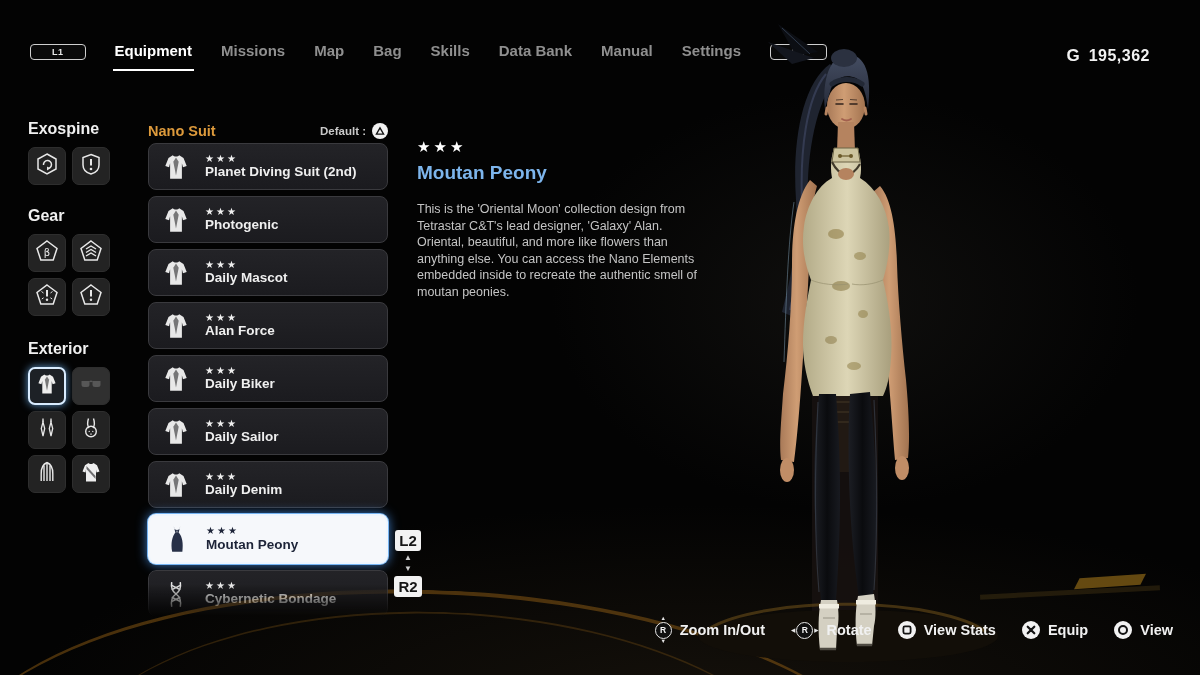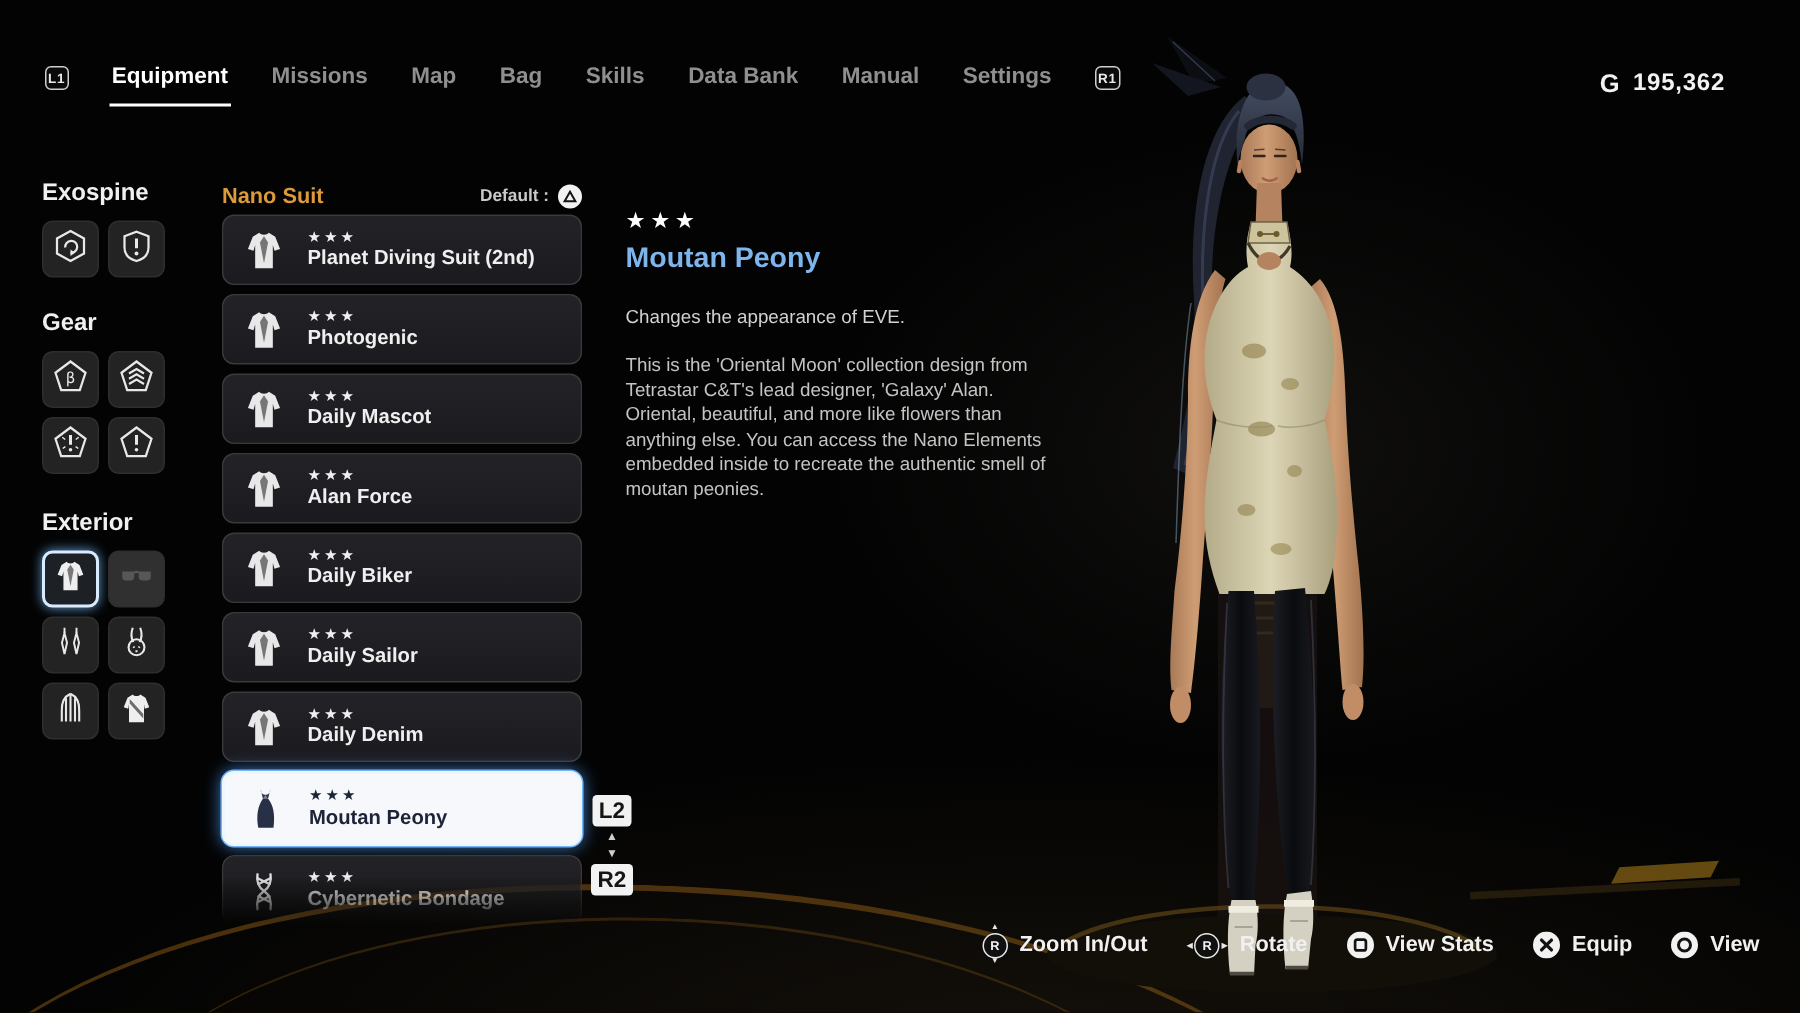--- a/index.html
+++ b/index.html
@@ -16,21 +16,21 @@
   .floor-arc{position:absolute;border-radius:50%;pointer-events:none;}
   .arc1{left:-60px;top:590px;width:980px;height:420px;border-top:4px solid rgba(178,116,24,.40);transform:rotate(2deg);}
   .arc2{left:60px;top:612px;width:760px;height:360px;border-top:2px solid rgba(150,100,25,.28);transform:rotate(2deg);}
   .floor-patch{position:absolute;left:1078px;top:576px;width:64px;height:11px;background:rgba(196,142,30,.5);transform:skewX(-30deg) rotate(-4deg);}
   .floor-patch2{position:absolute;left:980px;top:590px;width:180px;height:5px;background:rgba(120,90,30,.25);transform:rotate(-3deg);}
 
   
   .topnav{position:absolute;left:30px;top:42px;display:flex;align-items:center;gap:29px;}
   .shoulder-badge{
     font-size:9px;font-weight:bold;color:#e9e9e9;border:1.5px solid #cfcfcf;border-radius:4px;
-    padding:2px 1px;background:#0a0a0a;letter-spacing:.5px;
+    padding:2px 21px;background:#0a0a0a;letter-spacing:.5px;
   }
   .tab{font-size:15px;font-weight:bold;color:#8f8f8f;position:relative;padding-bottom:3px;cursor:default;white-space:nowrap;}
   .tab.active{color:#ffffff;}
   .tab.active::after{content:"";position:absolute;left:-2px;right:-2px;bottom:-9px;height:2.5px;background:#fff;}
   .currency{position:absolute;right:50px;top:46px;display:flex;align-items:center;gap:9px;font-weight:bold;color:#f2f2f2;}
   .currency .sym{font-size:17px;}
   .currency .amt{font-size:16px;letter-spacing:.5px;}
 
   
   .sidebar{position:absolute;left:28px;top:120px;width:112px;}
@@ -416,21 +416,20 @@
   <div class="scroll-hints">
     <span class="key-badge">L2</span>
     <span class="tri">▲</span>
     <span class="tri">▼</span>
     <span class="key-badge">R2</span>
   </div>
 
   <div class="detail">
     <div class="detail-stars">★★★</div>
     <div class="detail-title">Moutan Peony</div>
-    <div class="detail-summary">Changes the appearance of EVE.</div>
     <div class="detail-desc">This is the 'Oriental Moon' collection design from Tetrastar C&amp;T's lead designer, 'Galaxy' Alan. Oriental, beautiful, and more like flowers than anything else. You can access the Nano Elements embedded inside to recreate the authentic smell of moutan peonies.</div>
   </div>
 
   <div class="viewport">
     <svg viewBox="0 0 310 650" width="310" height="650">
       <defs>
         <linearGradient id="skinG" x1="0" y1="0" x2="1" y2="0">
           <stop offset="0" stop-color="#a97a58"></stop>
             <stop offset=".45" stop-color="#cf9d74"></stop>
             <stop offset="1" stop-color="#a27350"></stop>

